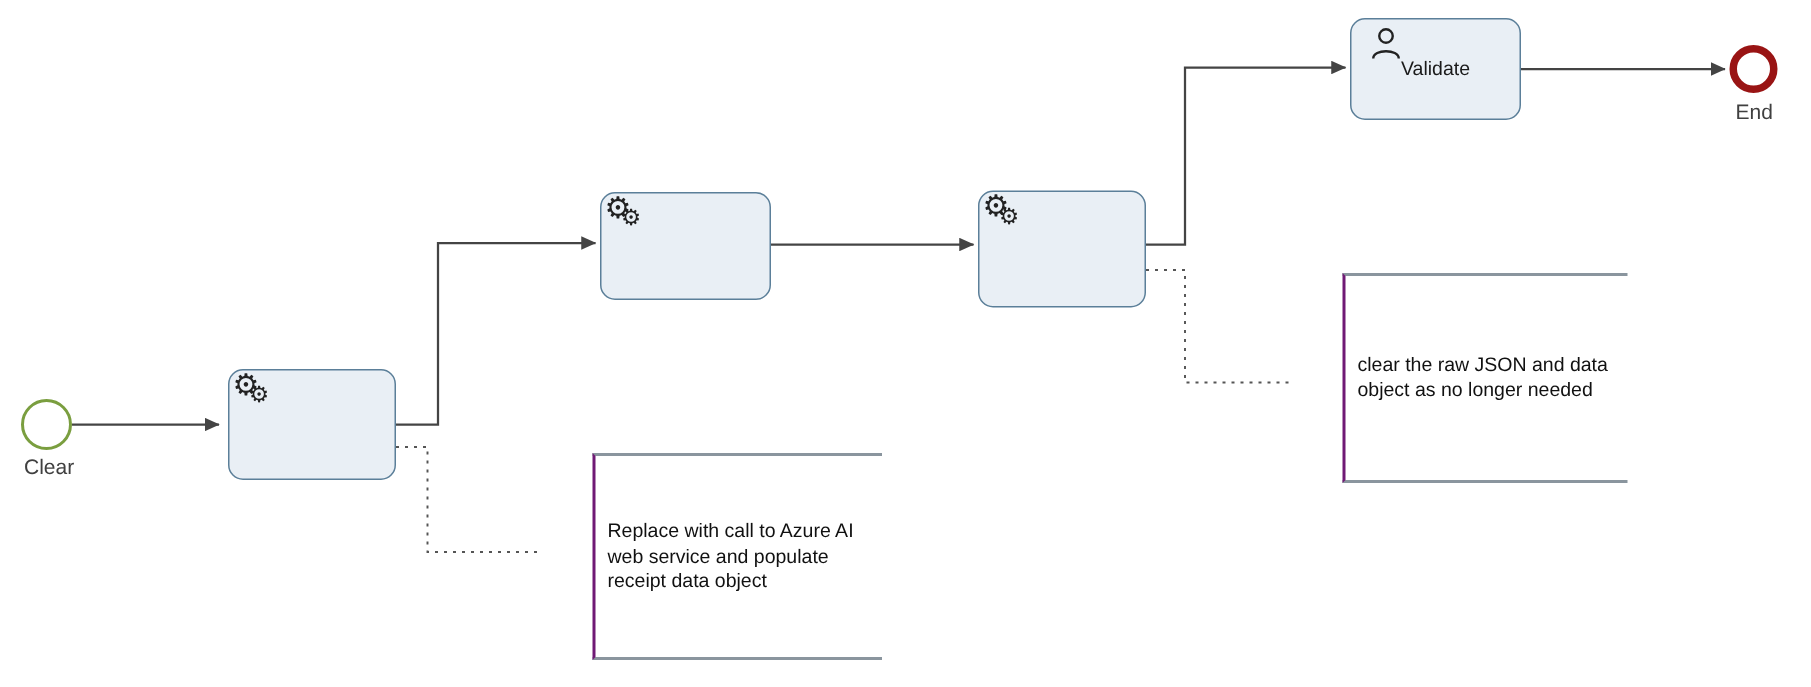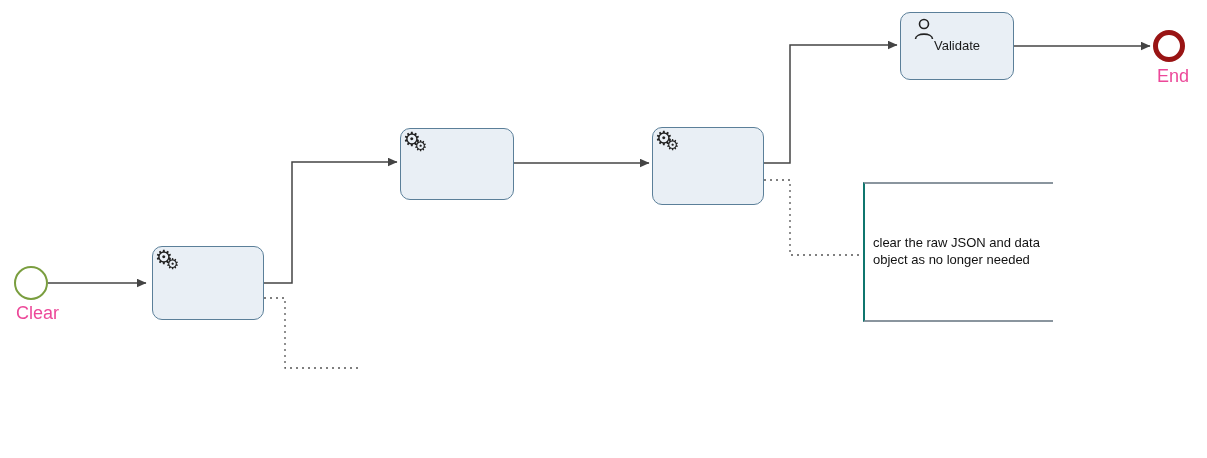--- a/index.html
+++ b/index.html
@@ -27,32 +27,33 @@
   .task .gears .g1{font-size:20px;}
   .task .gears .g2{font-size:15px;position:absolute;left:11px;top:9px;}
   .task .usericon{position:absolute;left:12px;top:4px;}
 
   .event{
     position:absolute;border-radius:50%;background:#ffffff;box-sizing:border-box;
   }
   .event-start{width:34px;height:34px;border:2.5px solid #7a9e3f;}
   .event-end{width:32px;height:32px;border:5px solid #991414;}
   .event-label{
-    position:absolute;font-size:18px;color:#ec4899;white-space:nowrap;
+    position:absolute;font-size:14px;color:#404040;white-space:nowrap;
   }
 
   .annotation{
     position:absolute;
-    border-left:2px solid #0f766e;
+    border-left:2px solid #701a75;
     border-top:2px solid #8a959e;
     border-bottom:2px solid #8a959e;
     box-sizing:border-box;
     display:flex;align-items:center;
     font-size:13px;color:#111;line-height:1.3;
     padding:6px 6px 6px 8px;
+    margin-left:32px;
   }
 </style>
 </head>
 <body>
 
 <div id="canvas">
 
   <svg id="wires">
     <defs>
       <marker id="arrow" markerWidth="11" markerHeight="9" refX="9.5" refY="4.5" orient="auto" markerUnits="userSpaceOnUse">
@@ -98,18 +99,21 @@
         <circle cx="11" cy="7" r="4.5" fill="none" stroke="#222" stroke-width="1.6"></circle>
         <path d="M2.5,22 C2.5,15.5 19.5,15.5 19.5,22" fill="none" stroke="#222" stroke-width="1.6"></path>
       </svg>
     </span>
     <span>Validate</span>
   </div>
 
   <div class="event event-end" style="left:1153px;top:30px;"></div>
   <div class="event-label" style="left:1157px;top:66px;">End</div>
 
+  <div class="annotation" style="left:363px;top:302px;width:193px;height:138px;">
+    <span>Replace with call to Azure AI web service and populate receipt data object</span>
+  </div>
 
   <div class="annotation" style="left:863px;top:182px;width:190px;height:140px;">
     <span>clear the raw JSON and data object as no longer needed</span>
   </div>
 
 </div>
 
 </body></html>

